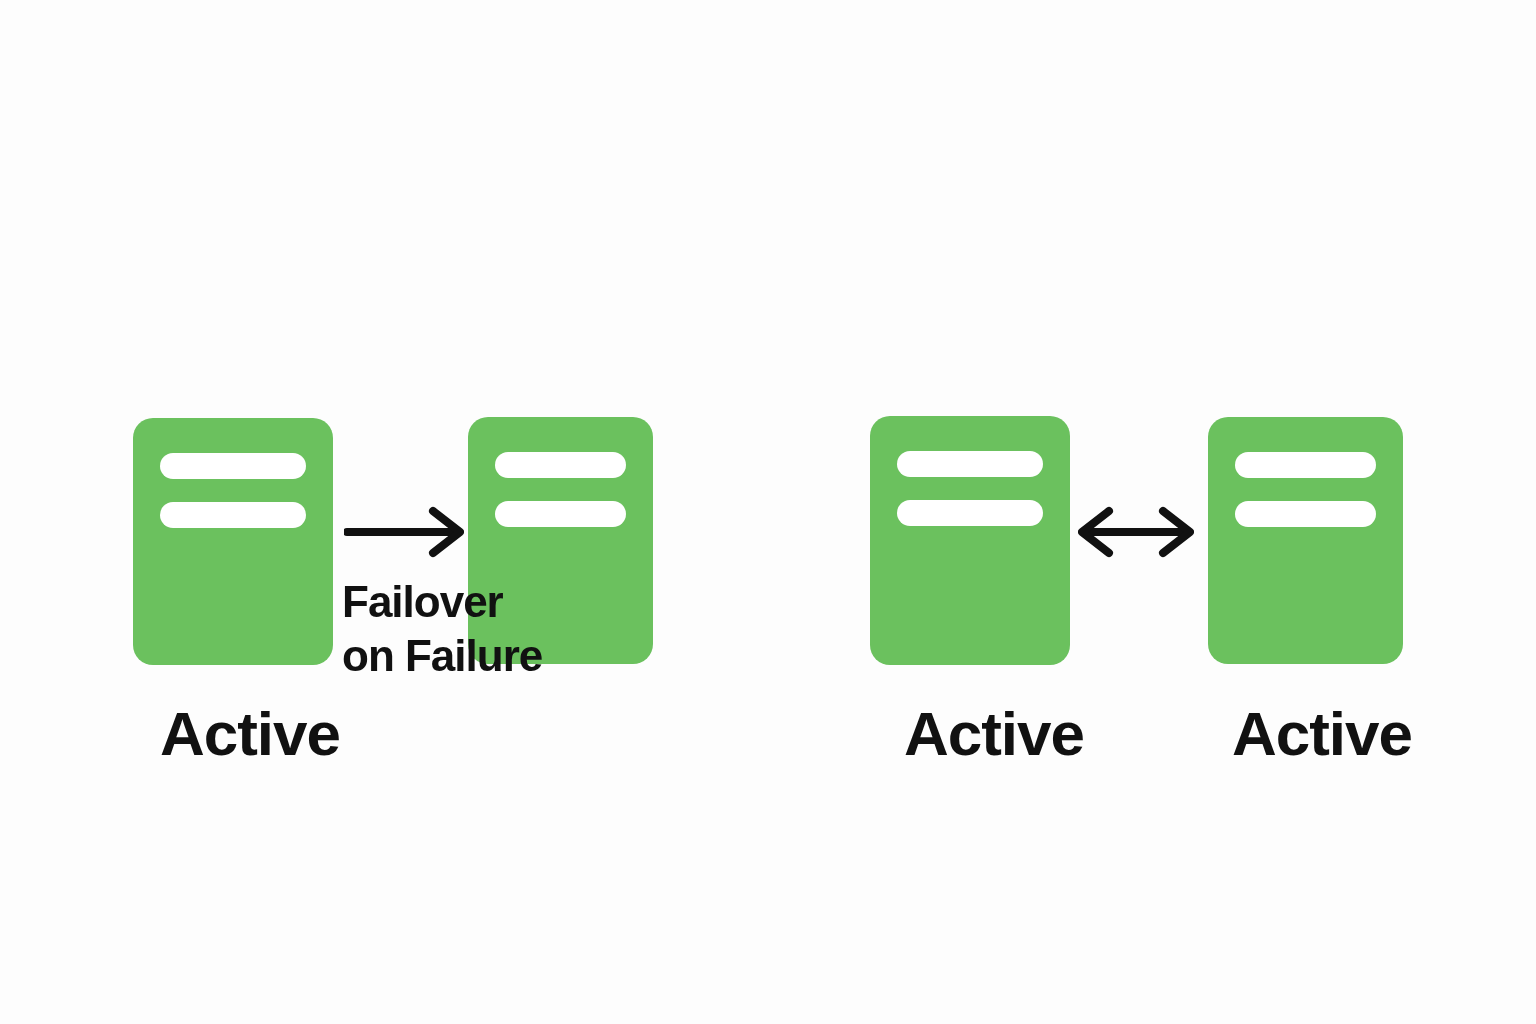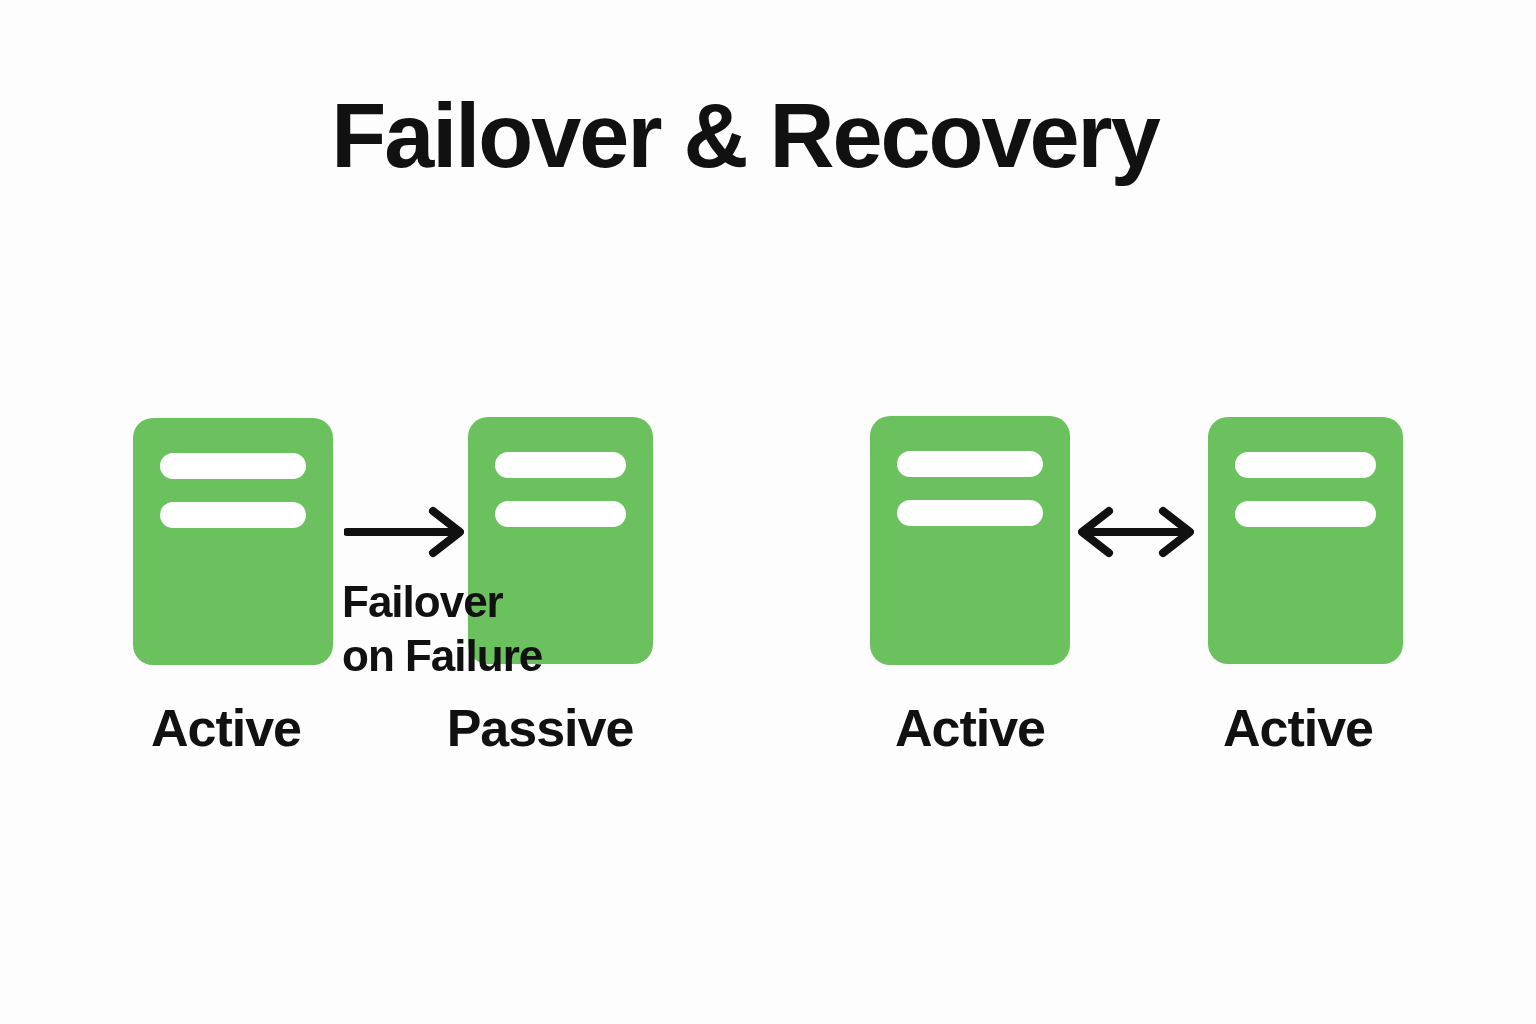--- a/index.html
+++ b/index.html
@@ -63,58 +63,57 @@
     line-height: 54px;
     letter-spacing: -1px;
     white-space: pre-line;
     color: var(--text);
     z-index: 2;
   }
   .server-label {
     position: absolute;
     top: 698px;
     transform: translateX(-50%);
-    font-size: 52px;
+    font-size: 62px;
     font-weight: 700;
     letter-spacing: -1px;
     color: var(--text);
     white-space: nowrap;
+    margin-left: 24px;
   }
   .l1 { left: 226px; }
   .l2 { left: 540px; }
   .l3 { left: 970px; }
   .l4 { left: 1298px; }
 </style>
 </head>
 <body>
 
 <div class="canvas">
 
-  <h1 class="title">Failover &amp; Recovery</h1>
 
   <div class="server s1">
     <div class="slot slot-1"></div>
     <div class="slot slot-2"></div>
   </div>
 
   <svg class="arrow arrow-single" viewBox="0 0 120 60" fill="none" xmlns="http://www.w3.org/2000/svg">
     <path d="M3 30 H108" stroke="currentColor" stroke-width="8" stroke-linecap="round"></path>
     <path d="M89 9 L116 30 L89 51" stroke="currentColor" stroke-width="8" stroke-linecap="round" stroke-linejoin="round"></path>
   </svg>
 
   <div class="arrow-label">Failover
 on Failure</div>
 
   <div class="server s2">
     <div class="slot slot-1"></div>
     <div class="slot slot-2"></div>
   </div>
 
   <div class="server-label l1">Active</div>
-  <div class="server-label l2">Passive</div>
 
   <div class="server s3">
     <div class="slot slot-1"></div>
     <div class="slot slot-2"></div>
   </div>
 
   <svg class="arrow arrow-double" viewBox="0 0 116 60" fill="none" xmlns="http://www.w3.org/2000/svg">
     <path d="M9 30 H107" stroke="currentColor" stroke-width="8" stroke-linecap="round"></path>
     <path d="M31 9 L4 30 L31 51" stroke="currentColor" stroke-width="8" stroke-linecap="round" stroke-linejoin="round"></path>
     <path d="M85 9 L112 30 L85 51" stroke="currentColor" stroke-width="8" stroke-linecap="round" stroke-linejoin="round"></path>

